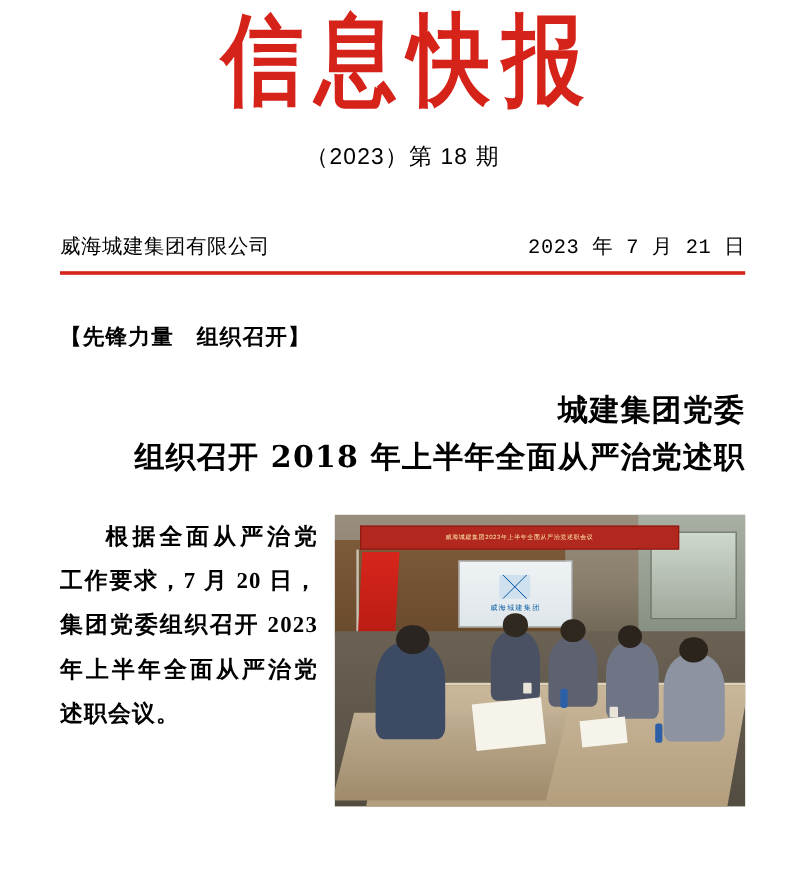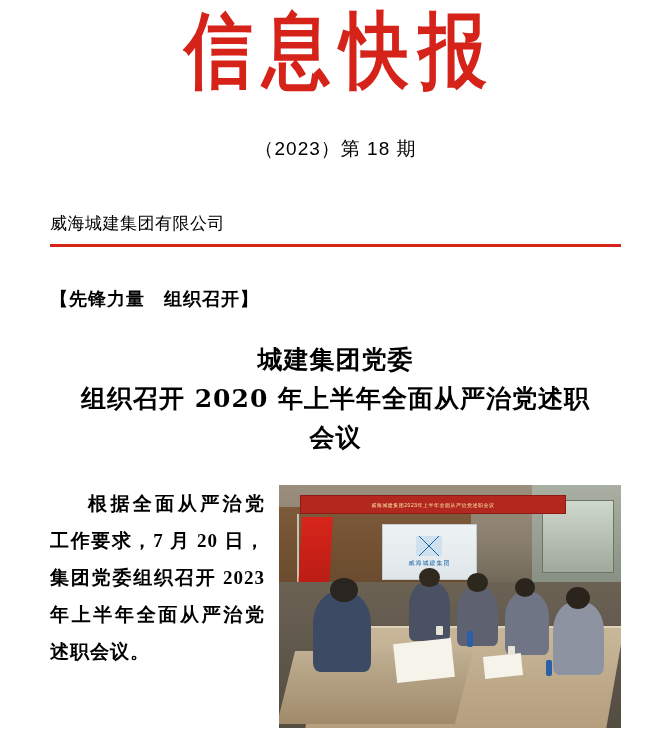--- a/index.html
+++ b/index.html
@@ -40,21 +40,21 @@
     color: #d5231a;
     line-height: 1;
     text-indent: 10px;
     transform: scaleY(1.22);
   }
 
   
   .issue-line {
     text-align: center;
     font-size: 19px;
-    margin-top: 36px;
+    margin-top: 18px;
     letter-spacing: 1px;
     font-family: "Liberation Sans", "DejaVu Sans", sans-serif;
   }
 
   
   .pub-row {
     display: flex;
     justify-content: space-between;
     align-items: flex-end;
     margin-top: 50px;
@@ -77,21 +77,21 @@
     margin-top: 40px;
     font-size: 18px;
     font-weight: bold;
     font-family: "Liberation Sans", "DejaVu Sans", sans-serif;
     letter-spacing: 1px;
   }
 
   
   .headline {
     margin-top: 30px;
-    text-align: center;
+    text-align: right;
     font-weight: bold;
     font-size: 25px;
     line-height: 1.55;
     letter-spacing: 1px;
     font-family: "DejaVu Serif", "Liberation Serif", serif;
   }
   .headline div { white-space: nowrap; }
 
   
   .body-area {
@@ -215,29 +215,29 @@
 <div class="page">
 
   <div class="masthead">
     <div class="masthead-title">信息快报</div>
   </div>
 
   <div class="issue-line">（2023）第 18 期</div>
 
   <div class="pub-row">
     <div class="pub-left">威海城建集团有限公司</div>
+    <div class="pub-right">2023 年 7 月 21 日</div>
   </div>
   <div class="red-rule"></div>
 
   <div class="section-tag">【先锋力量　组织召开】</div>
 
   <div class="headline">
     <div>城建集团党委</div>
-    <div>组织召开 2020 年上半年全面从严治党述职</div>
-    <div>会议</div>
+    <div>组织召开 2018 年上半年全面从严治党述职</div>
   </div>
 
   <div class="body-area">
     <div class="body-text">
       <p>根据全面从严治党工作要求，7 月 20 日，集团党委组织召开 2023 年上半年全面从严治党述职会议。</p>
     </div>
 
     <div class="photo">
       <div class="ph-wallup"></div>
       <div class="ph-wallwood"></div>

